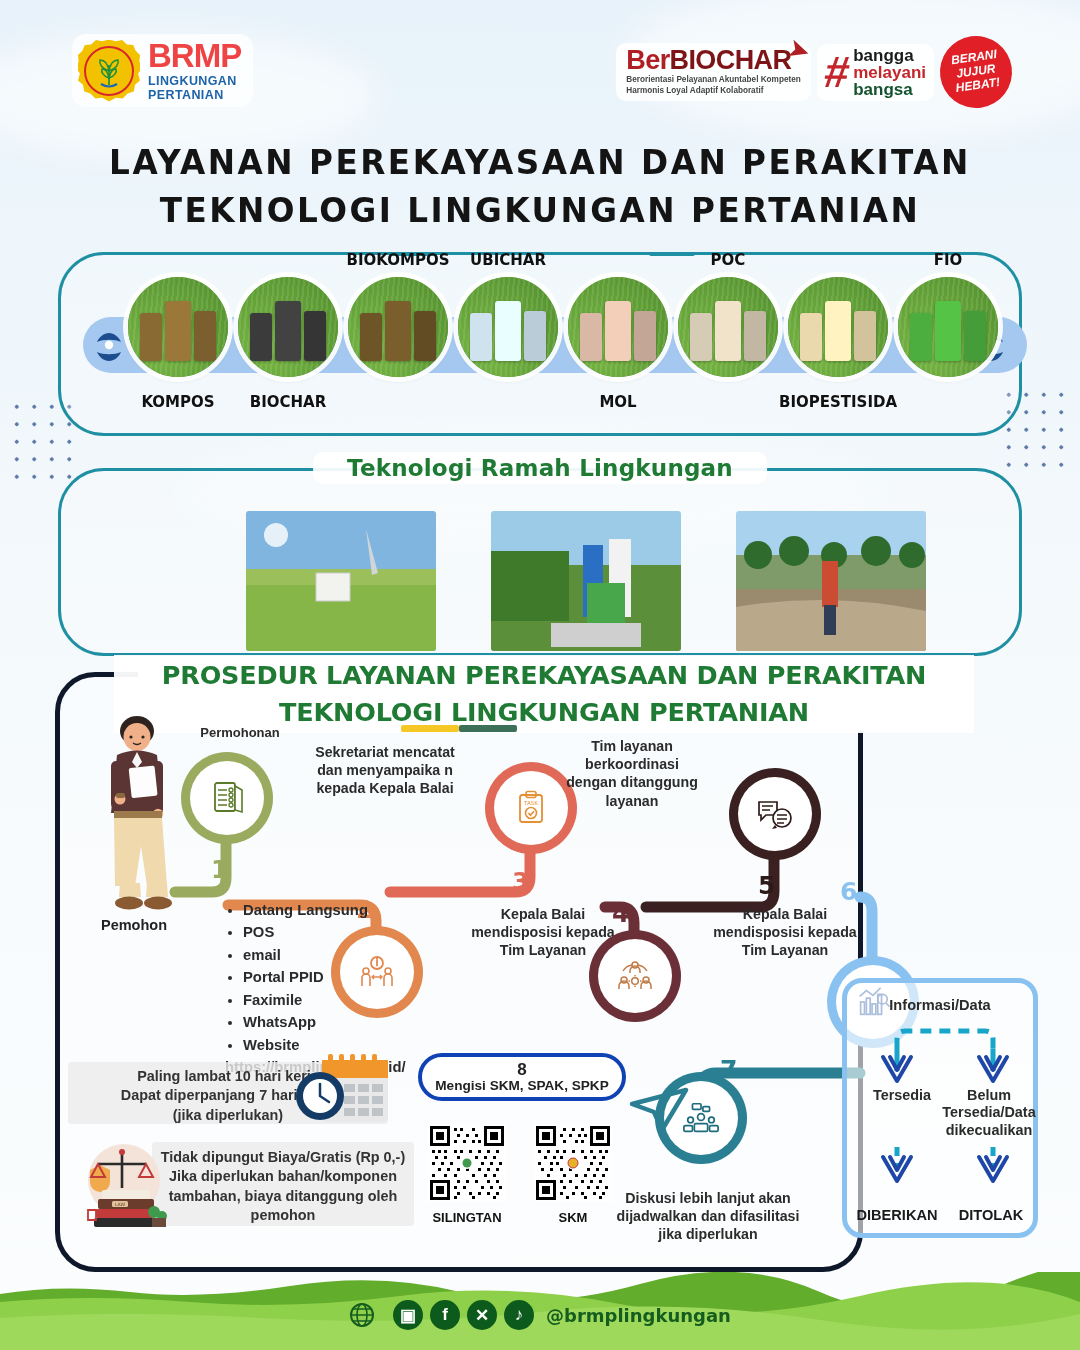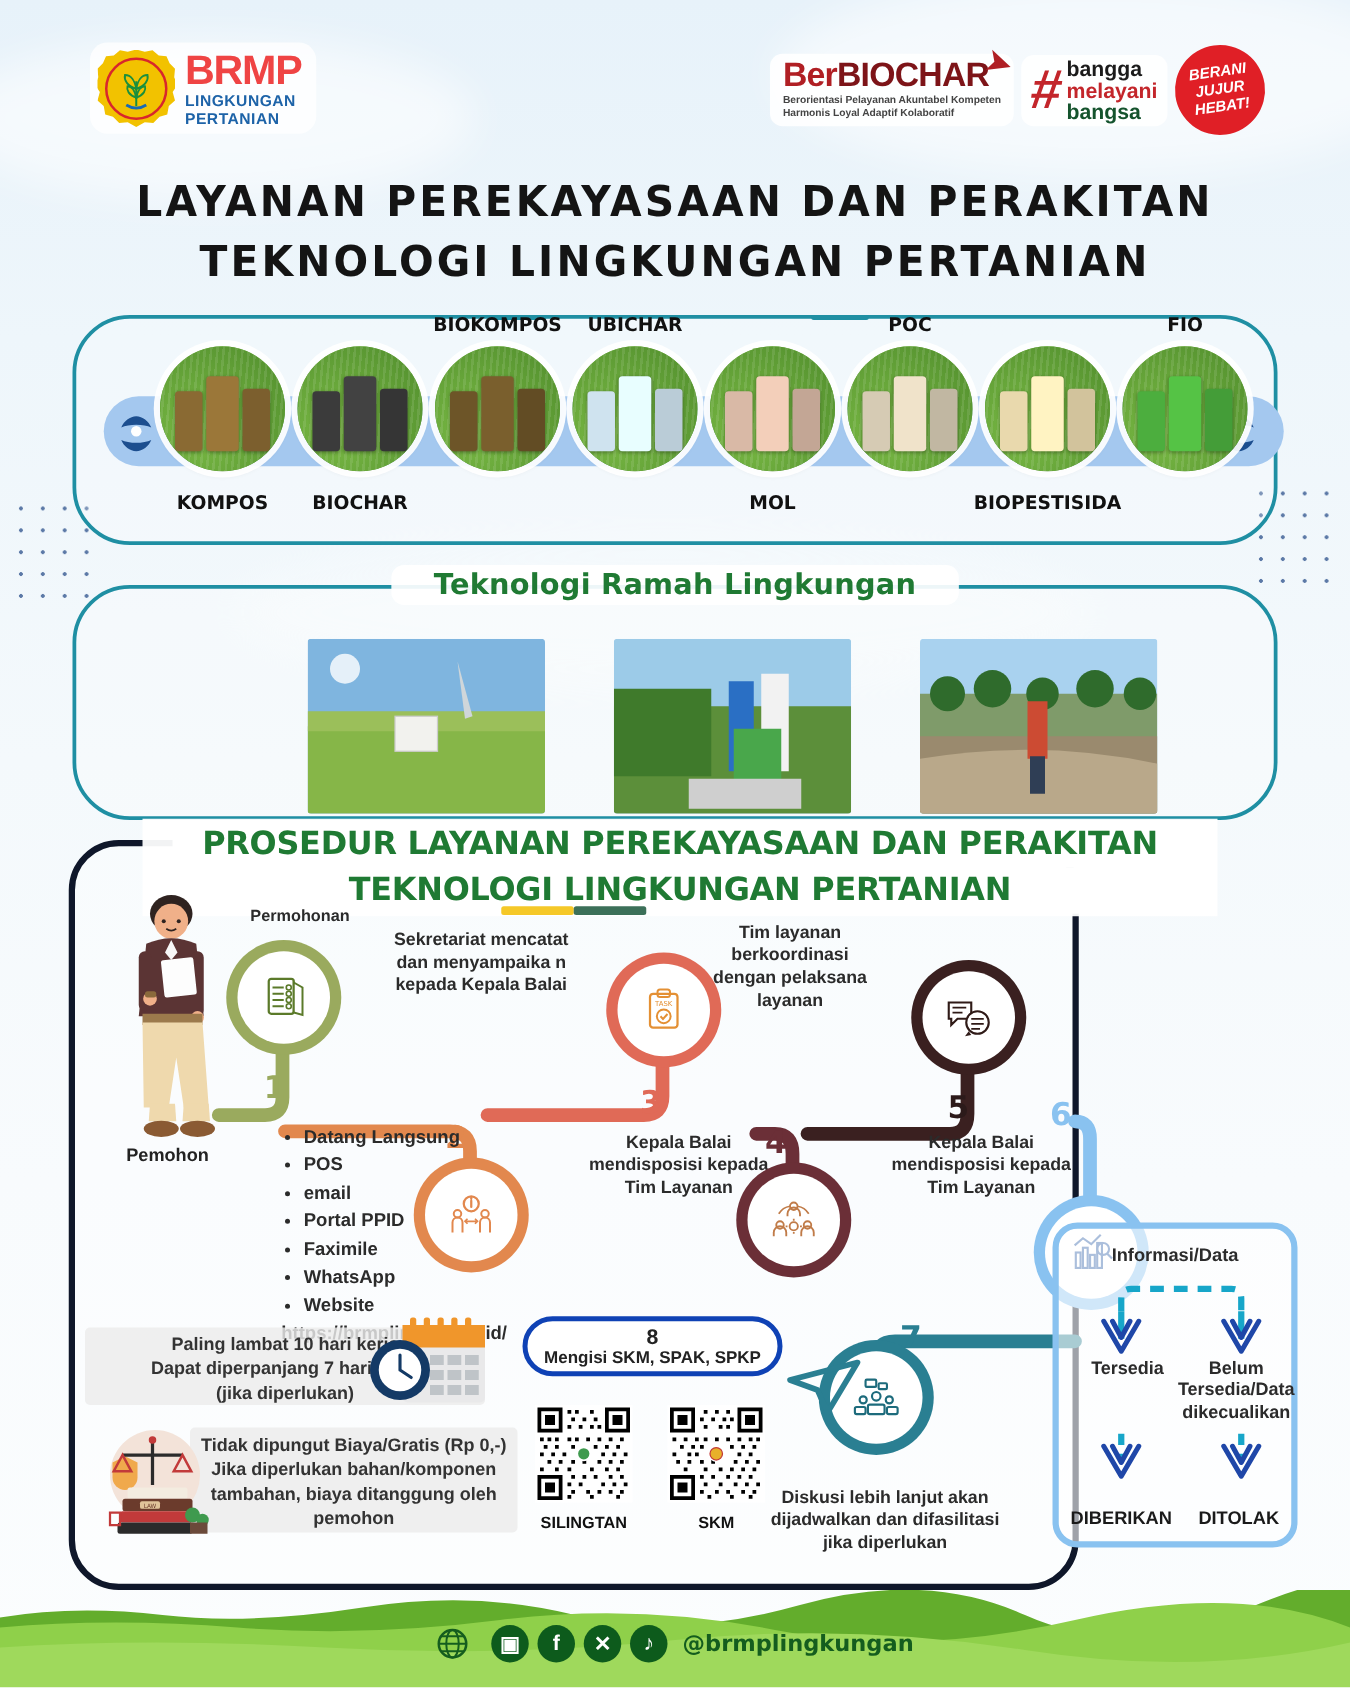--- a/index.html
+++ b/index.html
@@ -448,21 +448,21 @@
       <circle cx="9" cy="24" r="3" fill="none" stroke="#c07b48" stroke-width="1.5"></circle>
       <path d="M4 33v-3a5 5 0 0110 0v3" fill="none" stroke="#c07b48" stroke-width="1.5"></path>
       <circle cx="31" cy="24" r="3" fill="none" stroke="#c07b48" stroke-width="1.5"></circle>
       <path d="M26 33v-3a5 5 0 0110 0v3" fill="none" stroke="#c07b48" stroke-width="1.5"></path>
       <circle cx="20" cy="25" r="3.3" fill="none" stroke="#c07b48" stroke-width="1.5"></circle>
       <path d="M20 20.5v-1.5M20 31v-1.5M15 25h-1.5M26.5 25H25" stroke="#c07b48" stroke-width="1.4"></path>
       <path d="M8 15a13 13 0 019-6M32 15a13 13 0 00-9-6" fill="none" stroke="#c07b48" stroke-width="1.4"></path>
     </svg>
   </div>
   <div class="num" style="left:552px;top:222px;color:#6b2f37;">4</div>
-  <div class="steptext" style="left:502px;top:60px;width:140px;">Tim layanan berkoordinasi dengan pelaksana layanan</div>
+  <div class="steptext" style="left:502px;top:60px;width:140px;">Tim layanan berkoordinasi dengan ditanggung layanan</div>
 
   <div class="node" style="left:678px;top:100px;box-shadow:0 0 0 9px #3a2020;">
     <svg viewBox="0 0 40 40" width="40" height="40">
       <path d="M4 8h18v13H11l-5 5v-5H4Z" fill="none" stroke="#2f1a17" stroke-width="1.7"></path>
       <g stroke="#2f1a17" stroke-width="1.4">
           <path d="M7 12h11M7 16h8"></path>
         </g>
       <circle cx="27" cy="24" r="9" fill="#fff" stroke="#2f1a17" stroke-width="1.7"></circle>
       <g stroke="#2f1a17" stroke-width="1.4">
           <path d="M22 21h10M22 25h10M22 29h7"></path>

